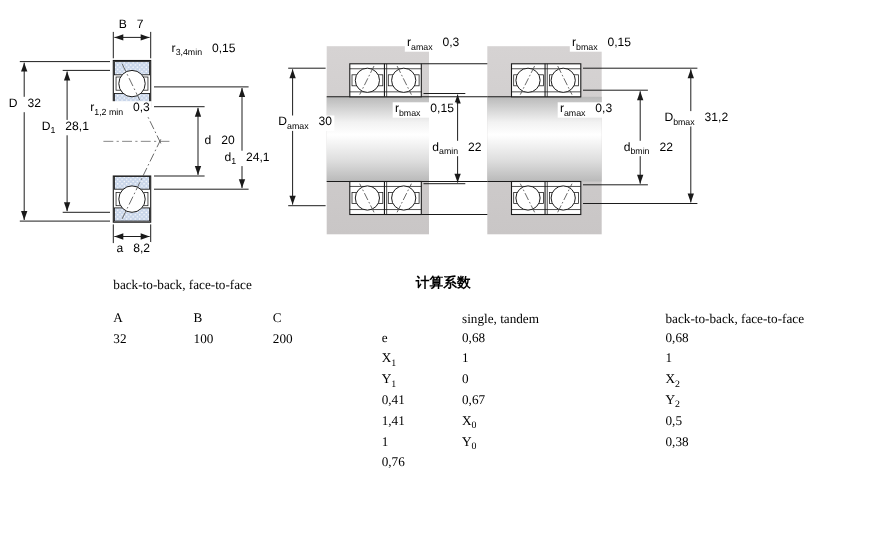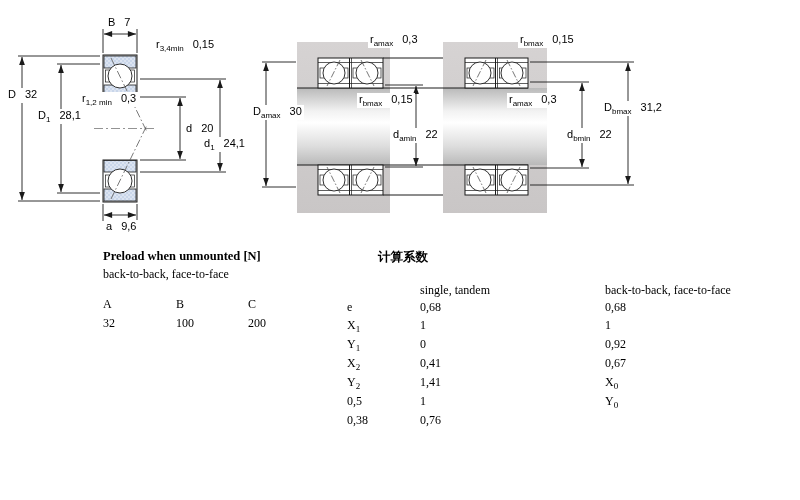--- a/index.html
+++ b/index.html
@@ -188,34 +188,33 @@
     </g>
   </svg>
 
   <div class="dim" style="left:106px;top:16px"><span>B</span><sub></sub><span class="val">7</span></div>
   <div class="dim" style="left:154px;top:38px"><span>r</span><sub>3,4min</sub><span class="val">0,15</span></div>
   <div class="dim" style="left:6px;top:88px"><span>D</span><sub></sub><span class="val">32</span></div>
   <div class="dim" style="left:36px;top:109px"><span>D</span><sub>1</sub><span class="val">28,1</span></div>
   <div class="dim" style="left:80px;top:92px"><span>r</span><sub>1,2 min</sub><span class="val">0,3</span></div>
   <div class="dim" style="left:184px;top:122px"><span>d</span><sub></sub><span class="val">20</span></div>
   <div class="dim" style="left:202px;top:137px"><span>d</span><sub>1</sub><span class="val">24,1</span></div>
-  <div class="dim" style="left:104px;top:220px"><span>a</span><sub></sub><span class="val">9,6</span></div>
+  <div class="dim" style="left:104px;top:220px"><span>a</span><sub></sub><span class="val">8,2</span></div>
 
   <div class="dim" style="left:368px;top:33px"><span>r</span><sub>amax</sub><span class="val">0,3</span></div>
   <div class="dim" style="left:251px;top:105px"><span>D</span><sub>amax</sub><span class="val">30</span></div>
   <div class="dim" style="left:357px;top:93px"><span>r</span><sub>bmax</sub><span class="val">0,15</span></div>
   <div class="dim" style="left:391px;top:128px"><span>d</span><sub>amin</sub><span class="val">22</span></div>
 
   <div class="dim" style="left:518px;top:33px"><span>r</span><sub>bmax</sub><span class="val">0,15</span></div>
   <div class="dim" style="left:507px;top:93px"><span>r</span><sub>amax</sub><span class="val">0,3</span></div>
   <div class="dim" style="left:602px;top:101px"><span>D</span><sub>bmax</sub><span class="val">31,2</span></div>
   <div class="dim" style="left:565px;top:128px"><span>d</span><sub>bmin</sub><span class="val">22</span></div>
 
   <div class="tbl" style="left:103px;top:249px">
-    <div class="tt">Preload when unmounted [N]</div>
     <div class="ts">back-to-back, face-to-face</div>
     <div class="pgrid">
       <span>A</span>
       <span>B</span>
       <span>C</span>
       <span>32</span>
       <span>100</span>
       <span>200</span>
     </div>
   </div>
@@ -230,21 +229,20 @@
       <span><span>e</span><sub></sub></span>
       <span>0,68</span>
       <span>0,68</span>
 
       <span><span>X</span><sub>1</sub></span>
       <span>1</span>
       <span>1</span>
 
       <span><span>Y</span><sub>1</sub></span>
       <span>0</span>
-      <span>0,92</span>
 
       <span><span>X</span><sub>2</sub></span>
       <span>0,41</span>
       <span>0,67</span>
 
       <span><span>Y</span><sub>2</sub></span>
       <span>1,41</span>
 
       <span><span>X</span><sub>0</sub></span>
       <span>0,5</span>

